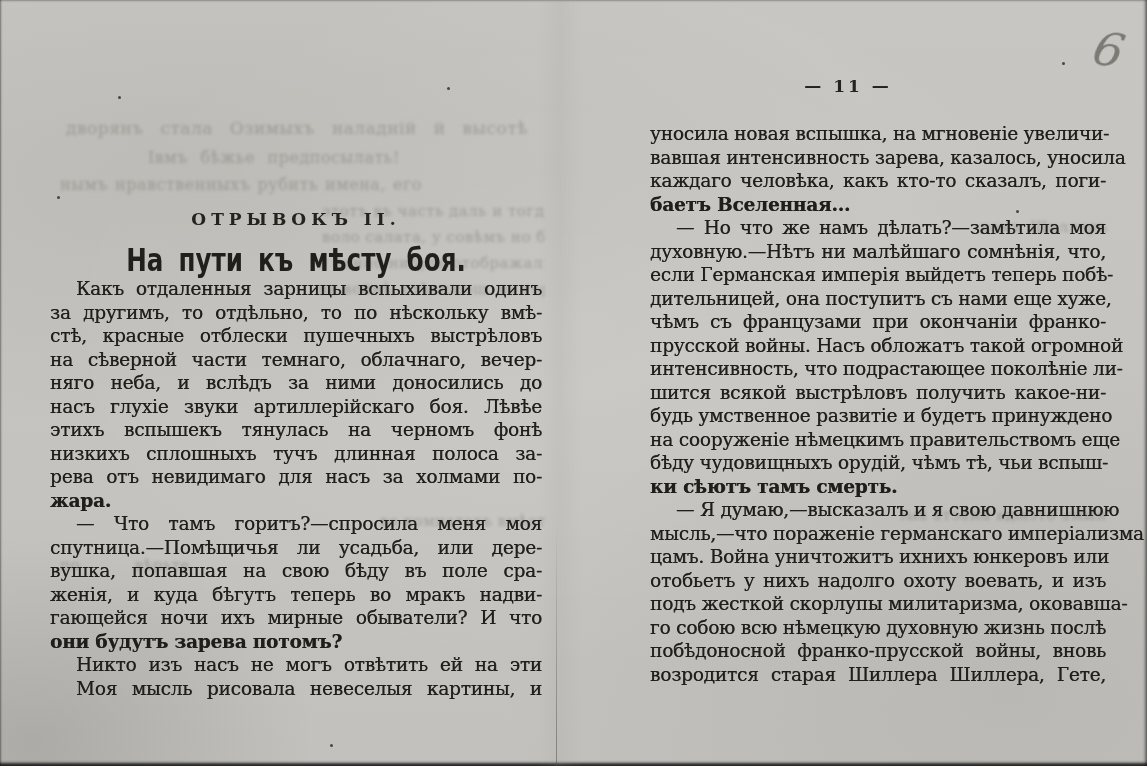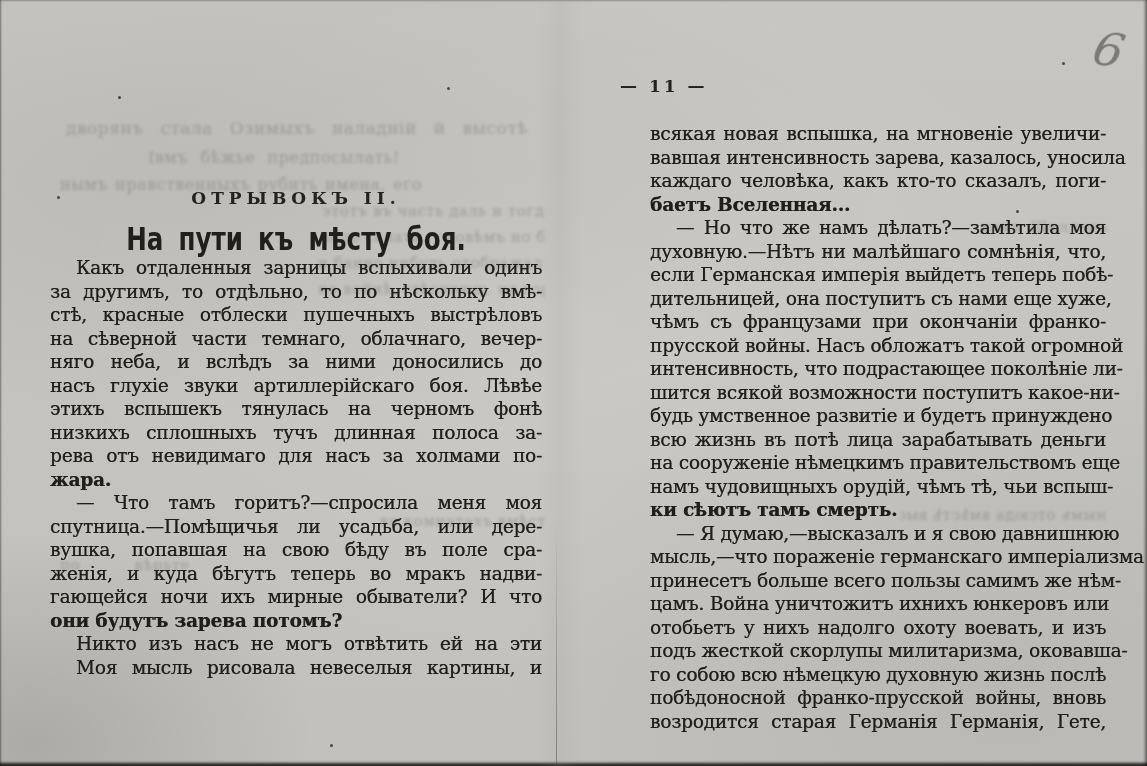--- a/index.html
+++ b/index.html
@@ -16,41 +16,42 @@
       radial-gradient(400px 300px at 3% 97%, rgba(70,68,62,0.18), transparent 70%),
       linear-gradient(#c7c6c2,#c2c1bd);
     box-shadow:
       inset 0 -4px 3px -1px rgba(12,12,10,0.85),
       inset -3px 0 3px -1px rgba(12,12,10,0.45),
       inset 2px 0 2px -1px rgba(12,12,10,0.30),
       inset 0 2px 2px -1px rgba(12,12,10,0.22);
   }
   
   .page{position:absolute;}
-  #left-page{left:50px;top:188px;width:492px;}
+  #left-page{left:50px;top:209px;width:492px;}
   #right-page{left:650px;top:76px;width:456px;}
 
   .section-heading{
     text-align:center;
     font-size:17px;font-weight:bold;
     letter-spacing:5px;
     color:#26231f;
   }
   .chapter-title{
     margin-top:13px;
     text-align:center;
     font-family:"DejaVu Sans","Liberation Sans",sans-serif;
     font-size:30px;font-weight:bold;
     letter-spacing:0px;word-spacing:8px;
     transform:scale(0.82,1.08);
     transform-origin:50% 50%;
     white-space:nowrap;
     color:#211f1c;
   }
   .page-number{
+    text-align:center;
     position:relative;left:-30px;
     font-size:17px;font-weight:bold;
     letter-spacing:3px;
     color:#26231f;
   }
   .page-body{}
   #right-page .page-body{margin-top:26px;}
 
   .line{
     font-size:18.5px;
@@ -151,46 +152,44 @@
         <div class="line">гающейся ночи ихъ мирные обыватели? И что</div>
         <div class="line end">они будутъ зарева потомъ?</div>
         <div class="line indent">Никто изъ насъ не могъ отвѣтить ей на эти</div>
         <div class="line indent">Моя мысль рисовала невеселыя картины, и</div>
       </div>
   </div>
 
   <div class="page" id="right-page">
     <div class="page-number">— 11 —</div>
     <div class="page-body">
-        <div class="line">всякая новая вспышка, на мгновеніе увеличи-</div>
+        <div class="line">уносила новая вспышка, на мгновеніе увеличи-</div>
         <div class="line">вавшая интенсивность зарева, казалось, уносила</div>
         <div class="line">каждаго человѣка, какъ кто-то сказалъ, поги-</div>
         <div class="line end">баетъ Вселенная...</div>
         <div class="line indent">— Но что же намъ дѣлать?—замѣтила моя</div>
         <div class="line">духовную.—Нѣтъ ни малѣйшаго сомнѣнія, что,</div>
         <div class="line">если Германская имперія выйдетъ теперь побѣ-</div>
         <div class="line">дительницей, она поступитъ съ нами еще хуже,</div>
         <div class="line">чѣмъ съ французами при окончаніи франко-</div>
         <div class="line">прусской войны. Насъ обложатъ такой огромной</div>
         <div class="line">интенсивность, что подрастающее поколѣніе ли-</div>
-        <div class="line">шится всякой возможности поступитъ какое-ни-</div>
+        <div class="line">шится всякой выстрѣловъ получить какое-ни-</div>
         <div class="line">будь умственное развитіе и будетъ принуждено</div>
-        <div class="line">всю жизнь въ потѣ лица зарабатывать деньги</div>
         <div class="line">на сооруженіе нѣмецкимъ правительствомъ еще</div>
-        <div class="line">намъ чудовищныхъ орудій, чѣмъ тѣ, чьи вспыш-</div>
+        <div class="line">бѣду чудовищныхъ орудій, чѣмъ тѣ, чьи вспыш-</div>
         <div class="line end">ки сѣютъ тамъ смерть.</div>
         <div class="line indent">— Я думаю,—высказалъ и я свою давнишнюю</div>
         <div class="line">мысль,—что пораженіе германскаго имперіализма</div>
-        <div class="line">принесетъ больше всего пользы самимъ же нѣм-</div>
         <div class="line">цамъ. Война уничтожитъ ихнихъ юнкеровъ или</div>
         <div class="line">отобьетъ у нихъ надолго охоту воевать, и изъ</div>
         <div class="line">подъ жесткой скорлупы милитаризма, оковавша-</div>
         <div class="line">го собою всю нѣмецкую духовную жизнь послѣ</div>
         <div class="line">побѣдоносной франко-прусской войны, вновь</div>
-        <div class="line">возродится старая Германія Германія, Гете,</div>
+        <div class="line">возродится старая Шиллера Шиллера, Гете,</div>
       </div>
   </div>
 
   <div id="handwritten-mark">6</div>
 
   <div id="gutter-shade"></div>
   <div id="gutter-line"></div>
 
 </div>
 

